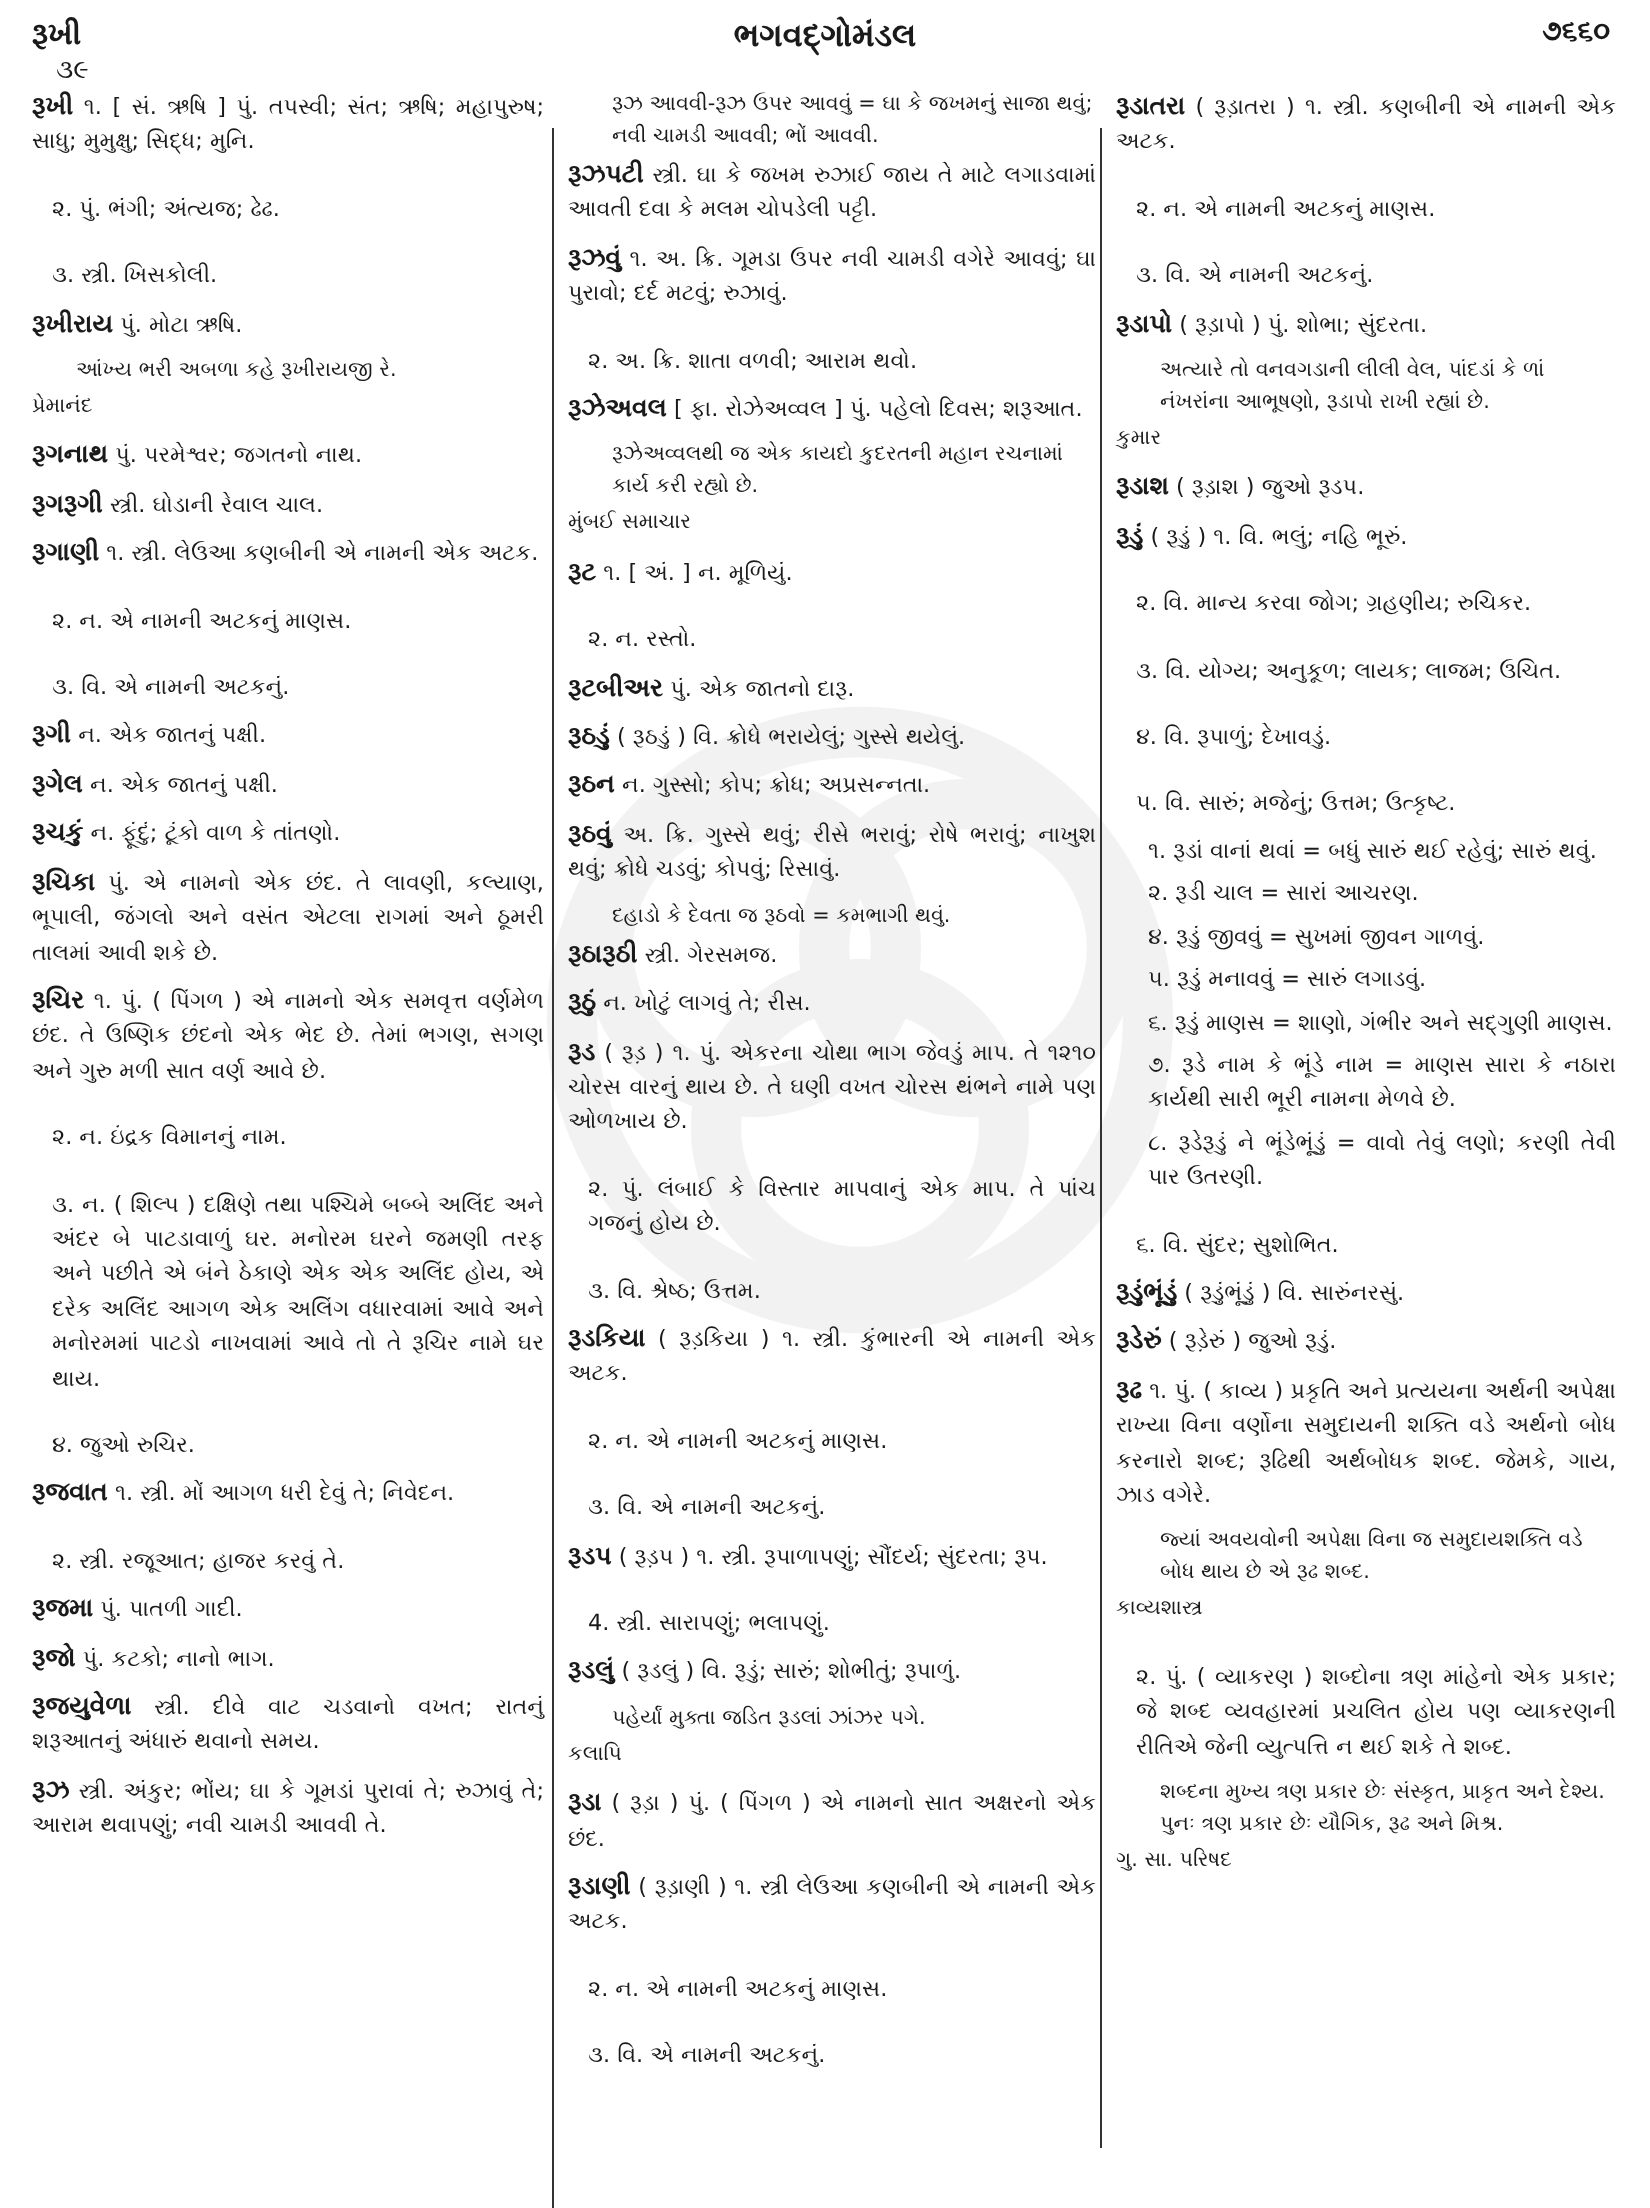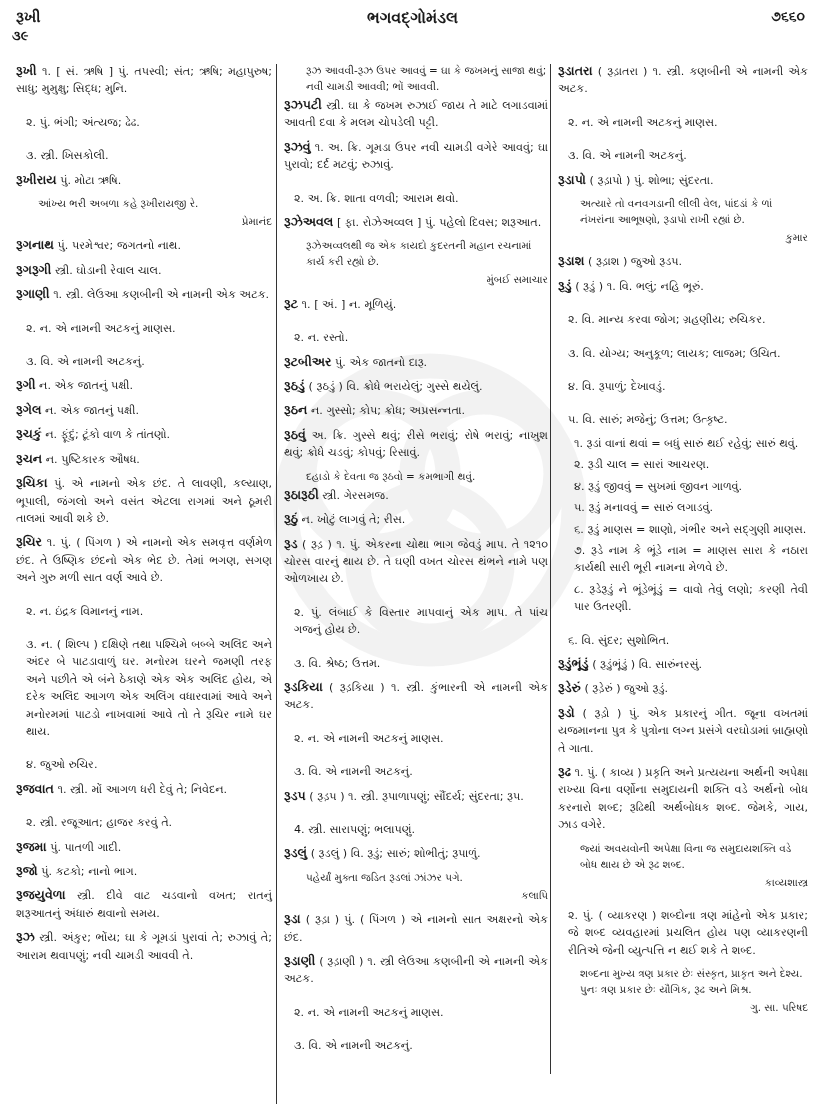--- a/index.html
+++ b/index.html
@@ -11,36 +11,36 @@
   .watermark {
     position: absolute; left: 250px; top: 330px; width: 360px; height: 360px;
     pointer-events: none; opacity: 0.10;
   }
   .header {
     position: absolute; top: 0; left: 0; width: 825px; height: 48px;
   }
   .hdr-left { position: absolute; left: 16px; top: 8px; font-size: 15px; font-weight: bold; }
   .hdr-center { position: absolute; left: 0; right: 0; top: 8px; text-align: center; font-size: 16px; font-weight: bold; }
   .hdr-right { position: absolute; right: 20px; top: 8px; font-size: 14px; font-weight: bold; text-align: right; }
-  .hdr-sub { position: absolute; left: 12px; top: 28px; font-size: 13px; font-weight: bold; }
+  .hdr-sub { position: absolute; left: 28px; top: 28px; font-size: 13px; font-weight: normal; }
   .col {
-    position: absolute; top: 62px; font-size: 11.2px; line-height: 17.4px;
+    position: absolute; top: 44px; font-size: 11.2px; line-height: 17.4px;
   }
   .col1 { left: 16px; width: 256px; }
   .col2 { left: 284px; width: 264px; }
   .col3 { left: 558px; width: 250px; }
   .divider { position: absolute; top: 64px; width: 1px; background: #333; }
   .div1 { left: 276px; height: 1040px; }
   .div2 { left: 550px; height: 1010px; }
   .entry { margin: 0 0 6px 0; text-align: justify; }
   .hw { font-weight: bold; font-size: 12.6px; }
   .body { }
   .sense { margin: 16px 0 6px 10px; text-align: justify; }
   .quote { margin: 0 0 2px 22px; font-size: 10.4px; line-height: 16px; }
-  .cite { text-align: right; font-size: 10.4px; margin: 0 0 6px 0; }
+  .cite { font-size: 10.4px; margin: 0 0 6px 0; }
   .sub { margin: 0 0 4px 16px; text-align: justify; }
 </style>
 </head>
 <body>
 
 <svg class="watermark" viewBox="0 0 200 200">
   <g fill="none" stroke="#888" stroke-width="14">
     <circle cx="100" cy="100" r="80"></circle>
     <circle cx="70" cy="80" r="40"></circle>
     <circle cx="130" cy="80" r="40"></circle>
@@ -66,21 +66,20 @@
     <div class="quote">આંખ્ય ભરી અબળા કહે રૂખીરાયજી રે.</div>
     <div class="cite">પ્રેમાનંદ</div>
     <div class="entry"><span class="hw">રૂગનાથ</span> <span class="body">પું. પરમેશ્વર; જગતનો નાથ.</span></div>
     <div class="entry"><span class="hw">રૂગરૂગી</span> <span class="body">સ્ત્રી. ઘોડાની રેવાલ ચાલ.</span></div>
     <div class="entry"><span class="hw">રૂગાણી</span> <span class="body">૧. સ્ત્રી. લેઉઆ કણબીની એ નામની એક અટક.</span></div>
     <div class="sense">૨. ન. એ નામની અટકનું માણસ.</div>
     <div class="sense">૩. વિ. એ નામની અટકનું.</div>
     <div class="entry"><span class="hw">રૂગી</span> <span class="body">ન. એક જાતનું પક્ષી.</span></div>
     <div class="entry"><span class="hw">રૂગેલ</span> <span class="body">ન. એક જાતનું પક્ષી.</span></div>
     <div class="entry"><span class="hw">રૂચકું</span> <span class="body">ન. ફૂંદું; ટૂંકો વાળ કે તાંતણો.</span></div>
-    <div class="entry"><span class="hw">રૂચન</span> <span class="body">ન. પુષ્ટિકારક ઔષધ.</span></div>
     <div class="entry"><span class="hw">રૂચિકા</span> <span class="body">પું. એ નામનો એક છંદ. તે લાવણી, કલ્યાણ, ભૂપાલી, જંગલો અને વસંત એટલા રાગમાં અને ઠૂમરી તાલમાં આવી શકે છે.</span></div>
     <div class="entry"><span class="hw">રૂચિર</span> <span class="body">૧. પું. ( પિંગળ ) એ નામનો એક સમવૃત્ત વર્ણમેળ છંદ. તે ઉષ્ણિક છંદનો એક ભેદ છે. તેમાં ભગણ, સગણ અને ગુરુ મળી સાત વર્ણ આવે છે.</span></div>
     <div class="sense">૨. ન. ઇંદ્રક વિમાનનું નામ.</div>
     <div class="sense">૩. ન. ( શિલ્પ ) દક્ષિણે તથા પશ્ચિમે બબ્બે અલિંદ અને અંદર બે પાટડાવાળું ઘર. મનોરમ ઘરને જમણી તરફ અને પછીતે એ બંને ઠેકાણે એક એક અલિંદ હોય, એ દરેક અલિંદ આગળ એક અલિંગ વધારવામાં આવે અને મનોરમમાં પાટડો નાખવામાં આવે તો તે રૂચિર નામે ઘર થાય.</div>
     <div class="sense">૪. જુઓ રુચિર.</div>
     <div class="entry"><span class="hw">રૂજવાત</span> <span class="body">૧. સ્ત્રી. મોં આગળ ધરી દેવું તે; નિવેદન.</span></div>
     <div class="sense">૨. સ્ત્રી. રજૂઆત; હાજર કરવું તે.</div>
     <div class="entry"><span class="hw">રૂજમા</span> <span class="body">પું. પાતળી ગાદી.</span></div>
     <div class="entry"><span class="hw">રૂજો</span> <span class="body">પું. કટકો; નાનો ભાગ.</span></div>
     <div class="entry"><span class="hw">રૂજયુવેળા</span> <span class="body">સ્ત્રી. દીવે વાટ ચડવાનો વખત; રાતનું શરૂઆતનું અંધારું થવાનો સમય.</span></div>
@@ -135,20 +134,19 @@
     <div class="sub">૧. રૂડાં વાનાં થવાં = બધું સારું થઈ રહેવું; સારું થવું.</div>
     <div class="sub">૨. રૂડી ચાલ = સારાં આચરણ.</div>
     <div class="sub">૪. રૂડું જીવવું = સુખમાં જીવન ગાળવું.</div>
     <div class="sub">૫. રૂડું મનાવવું = સારું લગાડવું.</div>
     <div class="sub">૬. રૂડું માણસ = શાણો, ગંભીર અને સદ્ગુણી માણસ.</div>
     <div class="sub">૭. રૂડે નામ કે ભૂંડે નામ = માણસ સારા કે નઠારા કાર્યથી સારી ભૂરી નામના મેળવે છે.</div>
     <div class="sub">૮. રૂડેરૂડું ને ભૂંડેભૂંડું = વાવો તેવું લણો; કરણી તેવી પાર ઉતરણી.</div>
     <div class="sense">૬. વિ. સુંદર; સુશોભિત.</div>
     <div class="entry"><span class="hw">રૂડુંભૂંડું</span> <span class="body">( રૂડ઼ુંભૂંડ઼ું ) વિ. સારુંનરસું.</span></div>
     <div class="entry"><span class="hw">રૂડેરું</span> <span class="body">( રૂડ઼ેરું ) જુઓ રૂડું.</span></div>
-    <div class="entry"><span class="hw">રૂડો</span> <span class="body">( રૂડ઼ો ) પું. એક પ્રકારનું ગીત. જૂના વખતમાં યજમાનના પુત્ર કે પુત્રોના લગ્ન પ્રસંગે વરઘોડામાં બ્રાહ્મણો તે ગાતા.</span></div>
     <div class="entry"><span class="hw">રૂઢ</span> <span class="body">૧. પું. ( કાવ્ય ) પ્રકૃતિ અને પ્રત્યયના અર્થની અપેક્ષા રાખ્યા વિના વર્ણોના સમુદાયની શક્તિ વડે અર્થનો બોધ કરનારો શબ્દ; રૂઢિથી અર્થબોધક શબ્દ. જેમકે, ગાય, ઝાડ વગેરે.</span></div>
     <div class="quote">જ્યાં અવયવોની અપેક્ષા વિના જ સમુદાયશક્તિ વડે બોધ થાય છે એ રૂઢ શબ્દ.</div>
     <div class="cite">કાવ્યશાસ્ત્ર</div>
     <div class="sense">૨. પું. ( વ્યાકરણ ) શબ્દોના ત્રણ માંહેનો એક પ્રકાર; જે શબ્દ વ્યવહારમાં પ્રચલિત હોય પણ વ્યાકરણની રીતિએ જેની વ્યુત્પત્તિ ન થઈ શકે તે શબ્દ.</div>
     <div class="quote">શબ્દના મુખ્ય ત્રણ પ્રકાર છેઃ સંસ્કૃત, પ્રાકૃત અને દેશ્ય. પુનઃ ત્રણ પ્રકાર છેઃ યૌગિક, રૂઢ અને મિશ્ર.</div>
     <div class="cite">ગુ. સા. પરિષદ</div>
   </div>
 
 </body></html>

